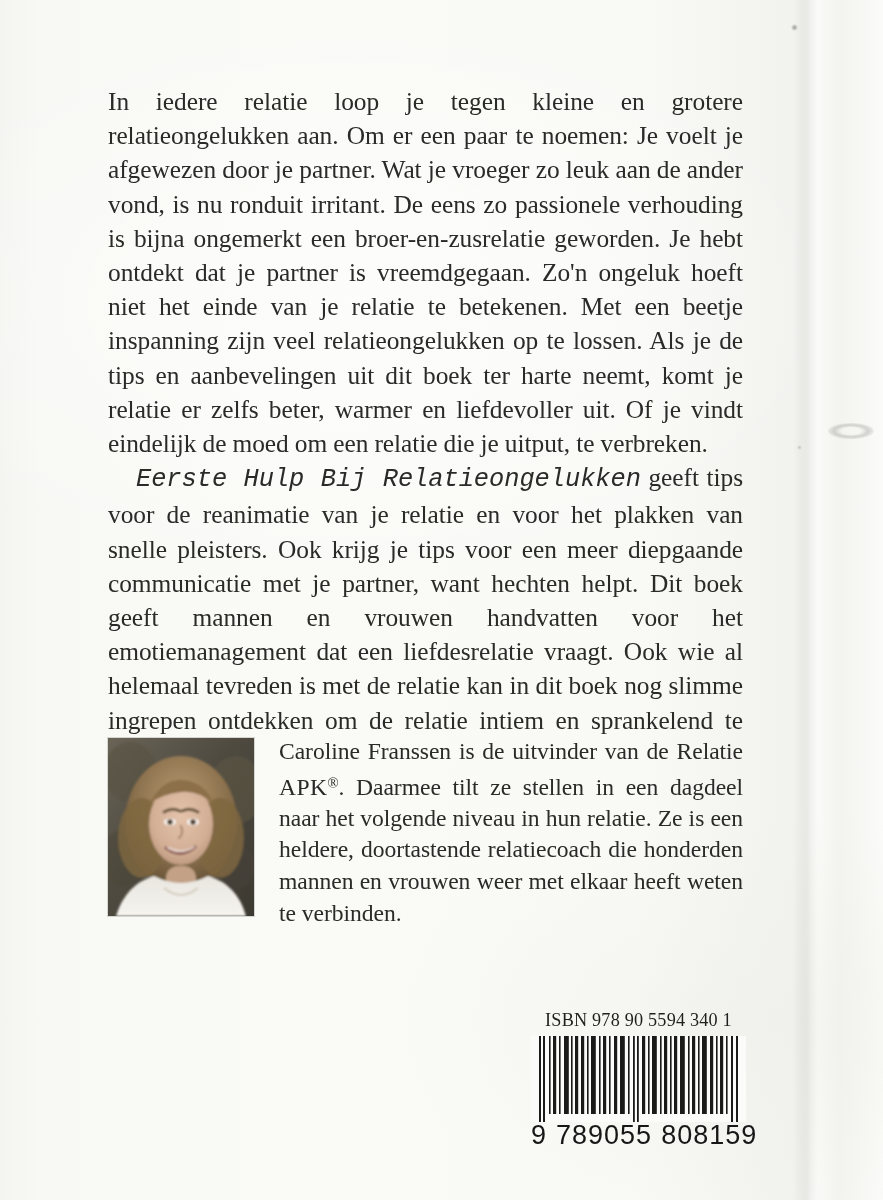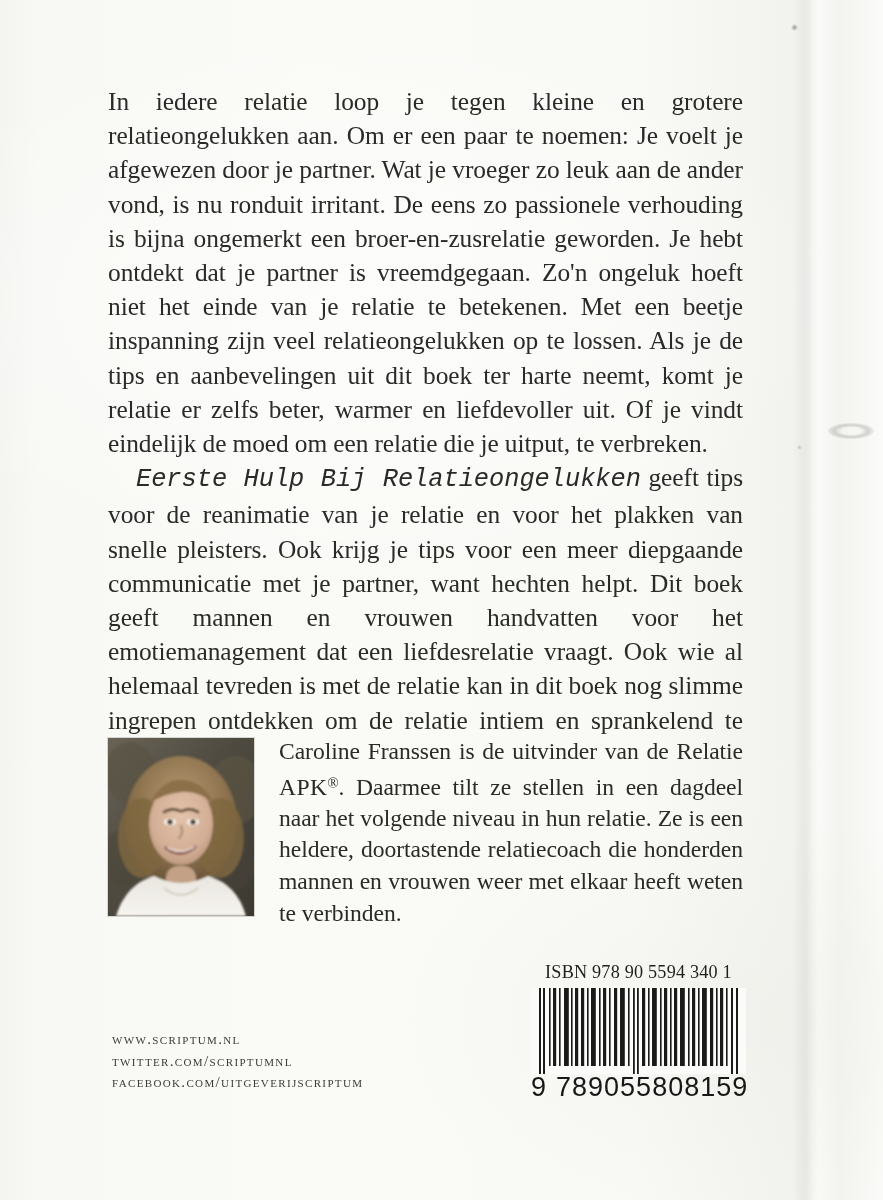--- a/index.html
+++ b/index.html
@@ -152,37 +152,38 @@
     width: 215px;
   }
   #isbn-text {
     font-size: 18.2px;
     letter-spacing: 0.2px;
     text-align: center;
     color: #1f1f1e;
     margin-bottom: 5px;
     font-variant: small-caps;
     white-space: nowrap;
+    margin-top: 48px;
   }
   #barcode-bars {
     display: block;
     width: 215px;
     height: 86px;
   }
   #barcode-digits {
     font-family: "Liberation Sans", "DejaVu Sans", sans-serif;
     font-size: 27px;
     letter-spacing: 1px;
     color: #171717;
     text-align: center;
     margin-top: -2px;
     white-space: nowrap;
   }
   #barcode-digits .lead { margin-right: 9px; }
-  #barcode-digits .grp { }
+  #barcode-digits .grp { margin-right: 9px; }
 </style>
 </head>
 <body>
 
 <div id="page">
 
   <div id="paper-base"></div>
   <div id="paper-grain"></div>
   <div id="spine-shadow"></div>
 
@@ -262,25 +263,20 @@
 
           <path d="M56 150 q17 14 34 0" stroke="#c9c0ae" stroke-width="2" fill="none" opacity="0.7"></path>
         </g>
       </svg>
 
     </div>
 
     <p id="author-bio"><span>Caroline Franssen is de uitvinder van de Relatie </span><span class="smallcaps">APK</span><span class="reg">®</span><span>. Daarmee tilt ze stellen in een dagdeel naar het volgende niveau in hun relatie. Ze is een heldere, doortastende relatiecoach die honderden mannen en vrouwen weer met elkaar heeft weten te verbinden.</span></p>
   </div>
 
-  <div id="publisher-links">
-    <div>www.scriptum.nl</div>
-    <div>twitter.com/scriptumnl</div>
-    <div>facebook.com/uitgeverijscriptum</div>
-  </div>
 
   <div id="barcode-block">
     <div id="isbn-text">ISBN 978 90 5594 340 1</div>
 
     <svg id="barcode-bars" viewBox="0 0 215 86" preserveAspectRatio="none" aria-hidden="true">
       <rect x="0" y="0" width="215" height="86" fill="#fbfbf9"></rect>
       <g fill="#1a1a19">
 
         <rect x="8" y="0" width="2" height="86"></rect>
         <rect x="12" y="0" width="2" height="86"></rect>

